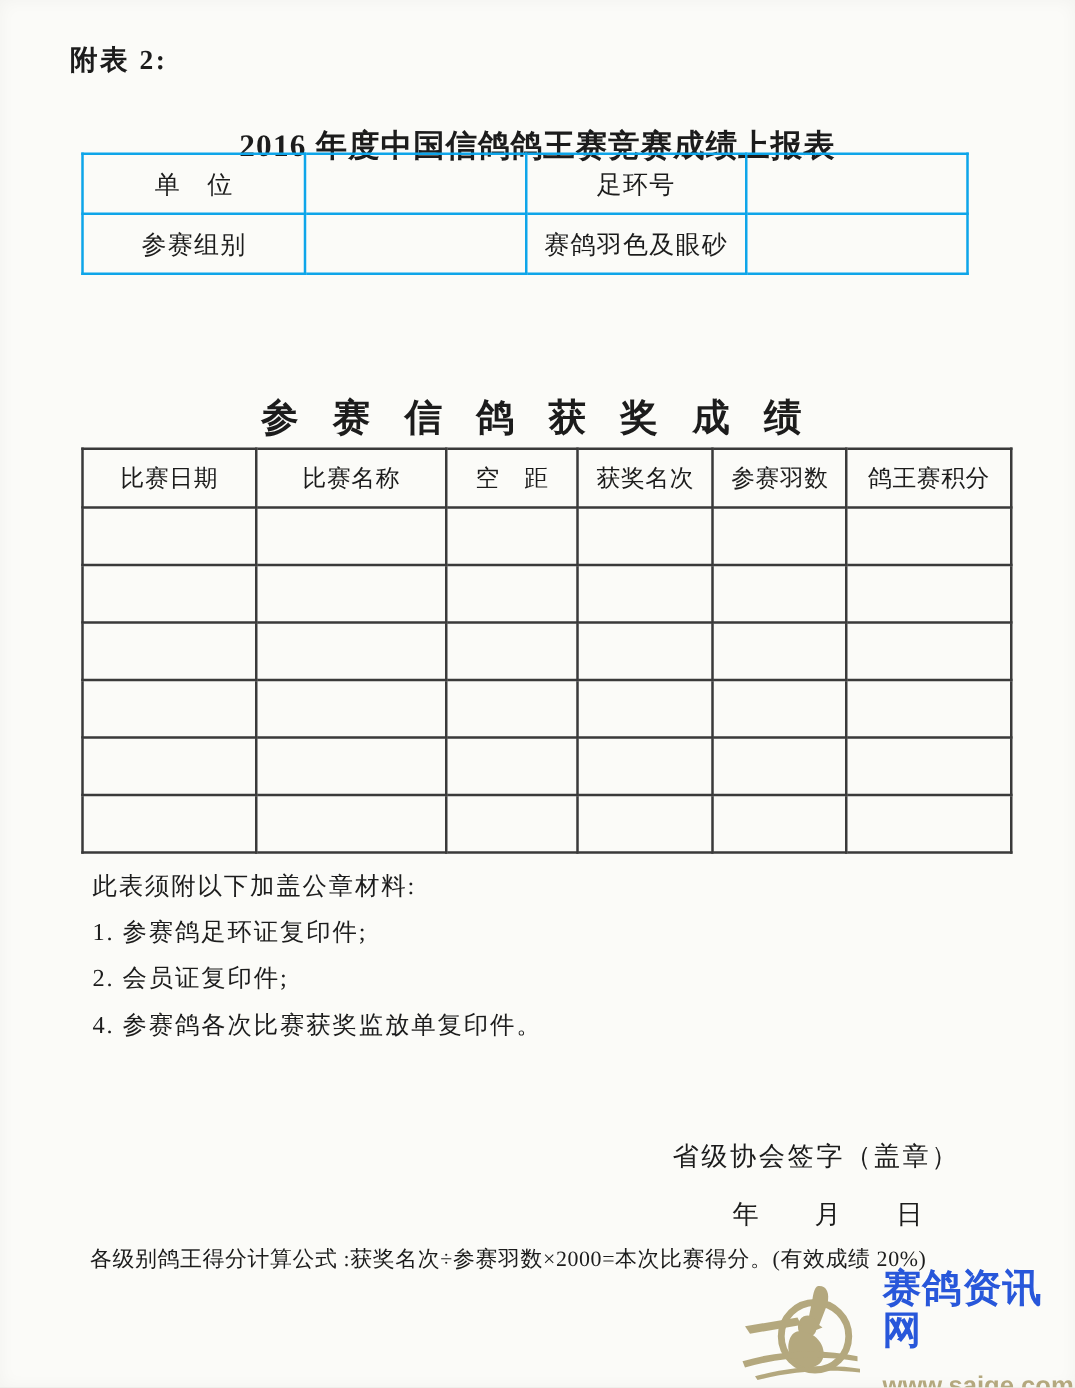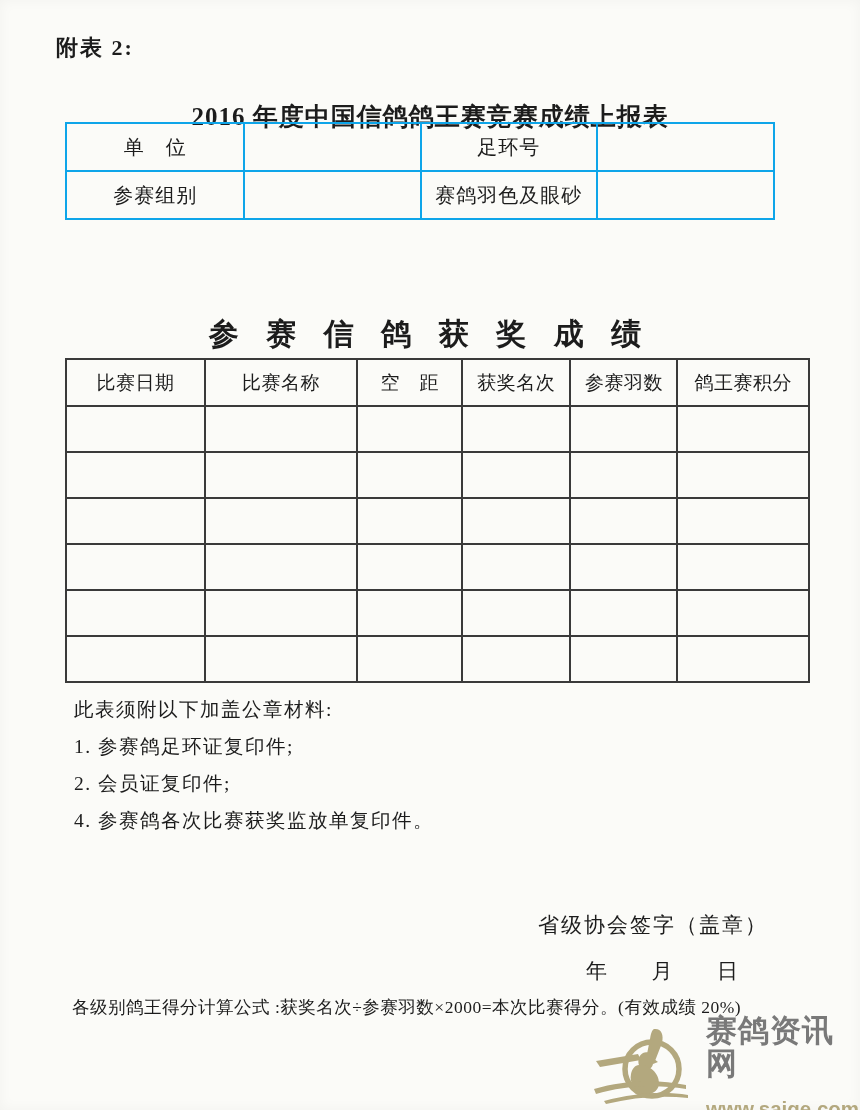--- a/index.html
+++ b/index.html
@@ -205,18 +205,18 @@
 
         <path d="M47 38 C 58 38 67 46 67 56 C 67 63 61 68 53 67 C 43 65 37 56 39 47 C 40 42 43 38 47 38 Z"></path>
 
         <path d="M4 34 L 46 27 L 49 33 L 8 40 Z"></path>
 
         <path d="M2 62 C 32 53 66 52 94 58 L 94 62 C 64 57 30 59 4 67 Z"></path>
         <path d="M12 74 C 42 66 72 64 96 68 L 96 71 C 70 68 42 70 14 77 Z"></path>
       </g>
     </svg>
     <div class="wm-text">
-      <div class="wm-name" style="color: #737373;">赛鸽资讯网</div>
+      <div class="wm-name" style="color: #1d4ed8;">赛鸽资讯网</div>
       <div class="wm-url" style="color: rgb(176, 164, 120);">www.saige.com</div>
     </div>
   </div>
 
 </div>
 
 </body></html>

